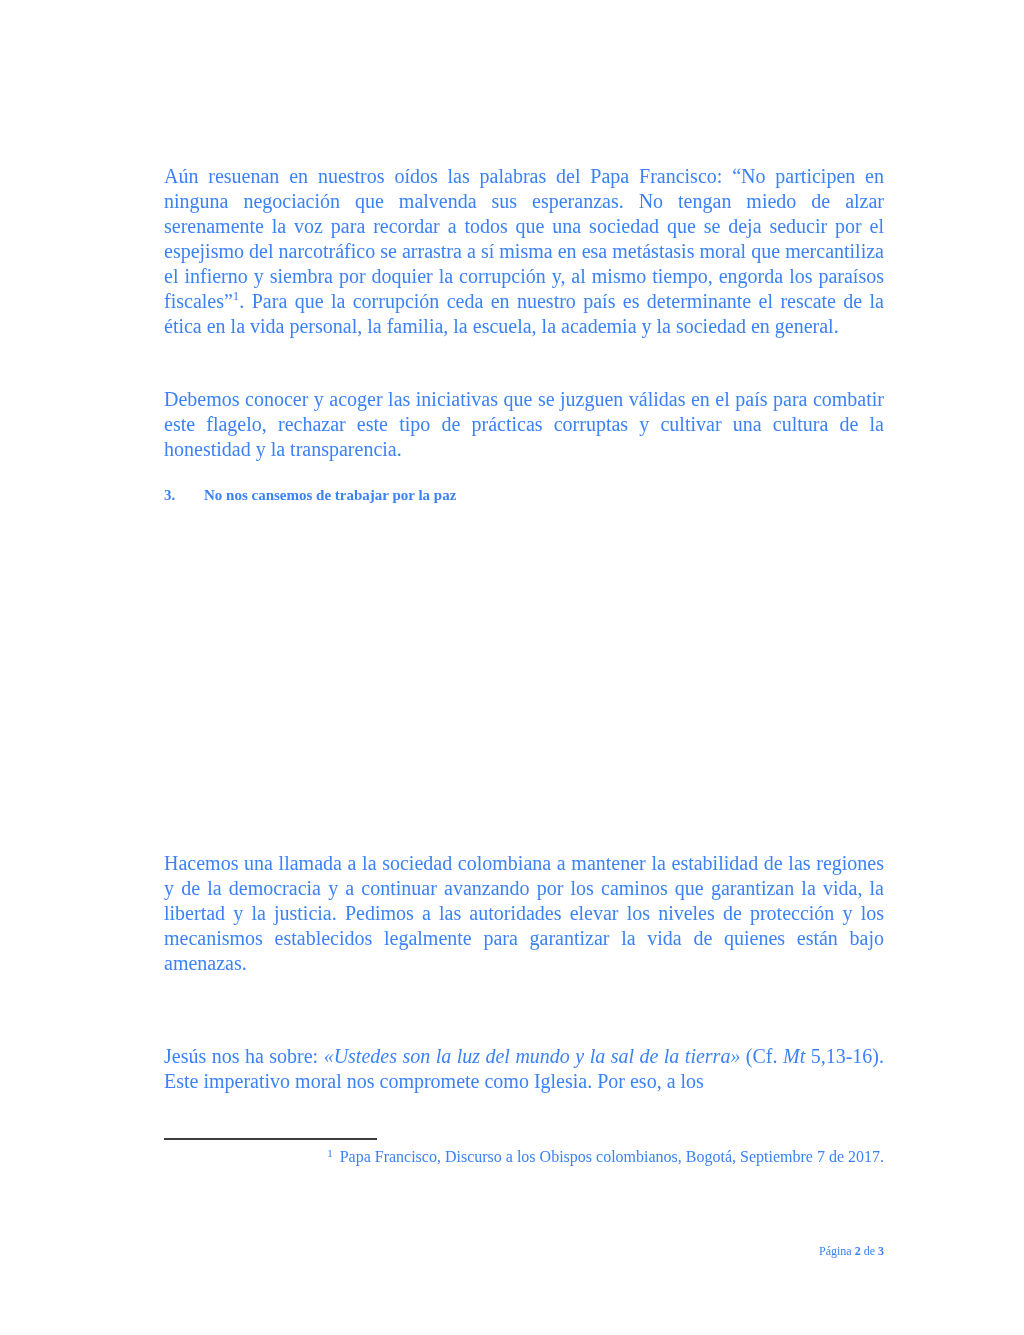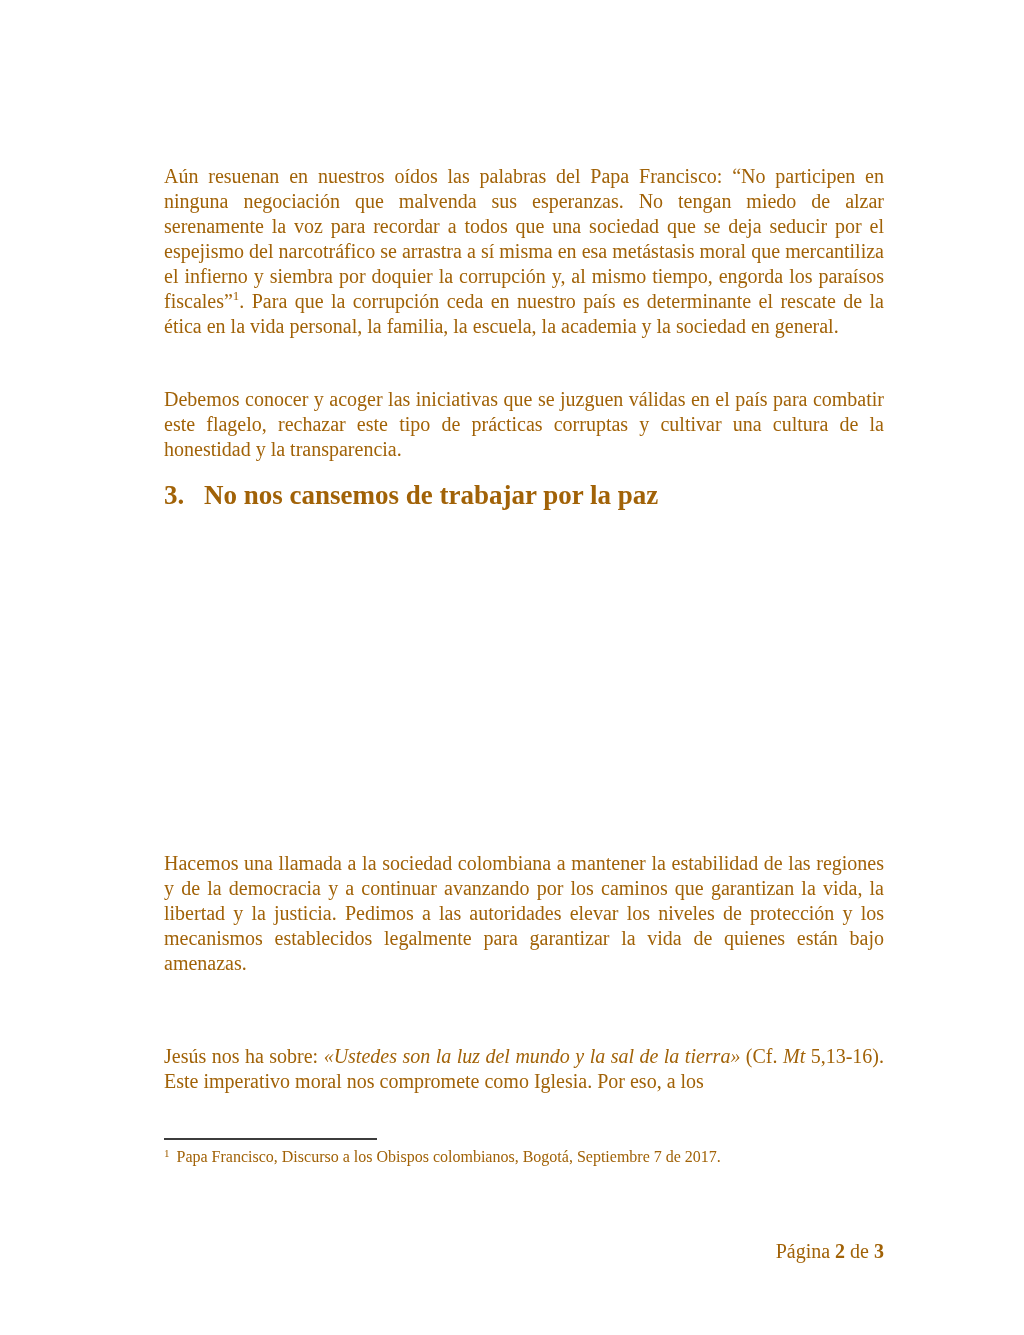--- a/index.html
+++ b/index.html
@@ -6,36 +6,36 @@
     margin: 0;
     padding: 0;
     background: #ffffff;
   }
   .page {
     position: relative;
     width: 1024px;
     height: 1335px;
     background: #ffffff;
     font-family: "Liberation Serif", "DejaVu Serif", serif;
-    color: #a16207;
+    color: #3b82f6;
     overflow: hidden;
   }
   .block {
     position: absolute;
     left: 164px;
     width: 720px;
   }
   .para {
     font-size: 20px;
     line-height: 25px;
     text-align: justify;
     margin: 0;
   }
   .heading {
-    font-size: 27px;
+    font-size: 15px;
     line-height: 25px;
     font-weight: 700;
     text-align: left;
     margin: 0;
   }
   .heading .num {
     display: inline-block;
     width: 40px;
   }
   sup.fn-ref {
@@ -50,34 +50,34 @@
     left: 164px;
     top: 1138px;
     width: 213px;
     height: 0;
     border-top: 2px solid #3c3c3c;
   }
   .footnote {
     top: 1147px;
     font-size: 16px;
     line-height: 20px;
-    text-align: left;
+    text-align: right;
   }
   .footnote sup.fn-ref {
     font-size: 11px;
     top: -5px;
     margin-right: 7px;
   }
   .page-footer {
     position: absolute;
     left: 164px;
     top: 1239px;
     width: 720px;
     text-align: right;
-    font-size: 20px;
+    font-size: 12px;
     line-height: 25px;
   }
   .page-footer .pg-num {
     font-weight: 700;
   }
   i { }
 </style>
 </head>
 <body>
 

